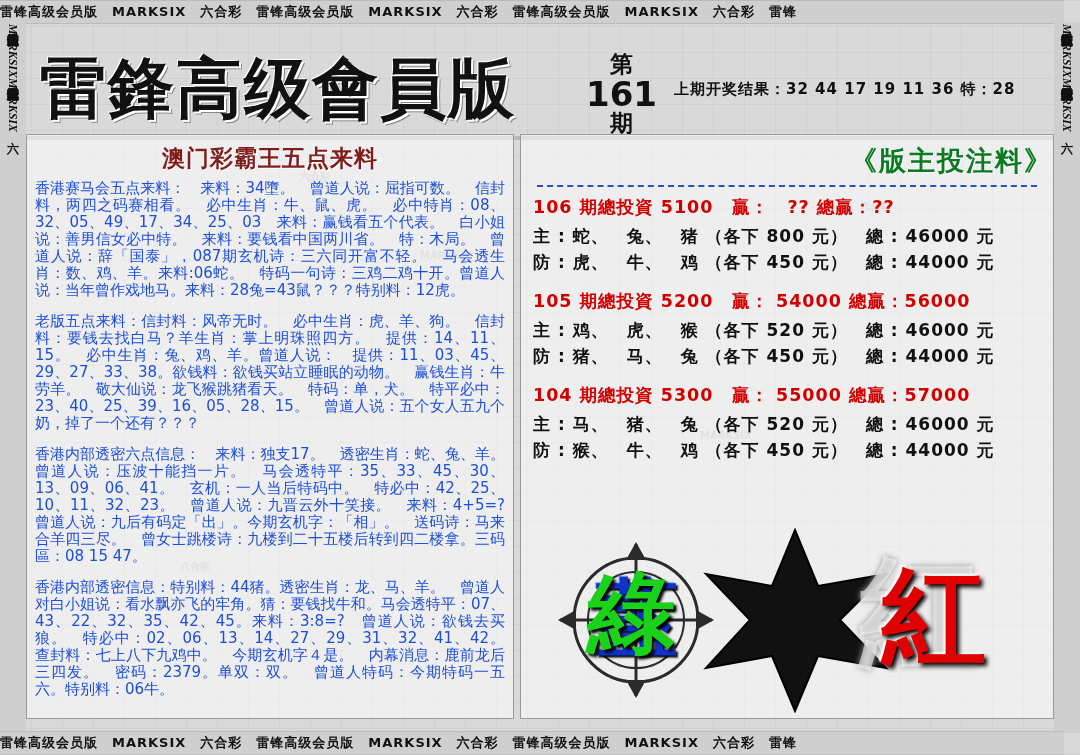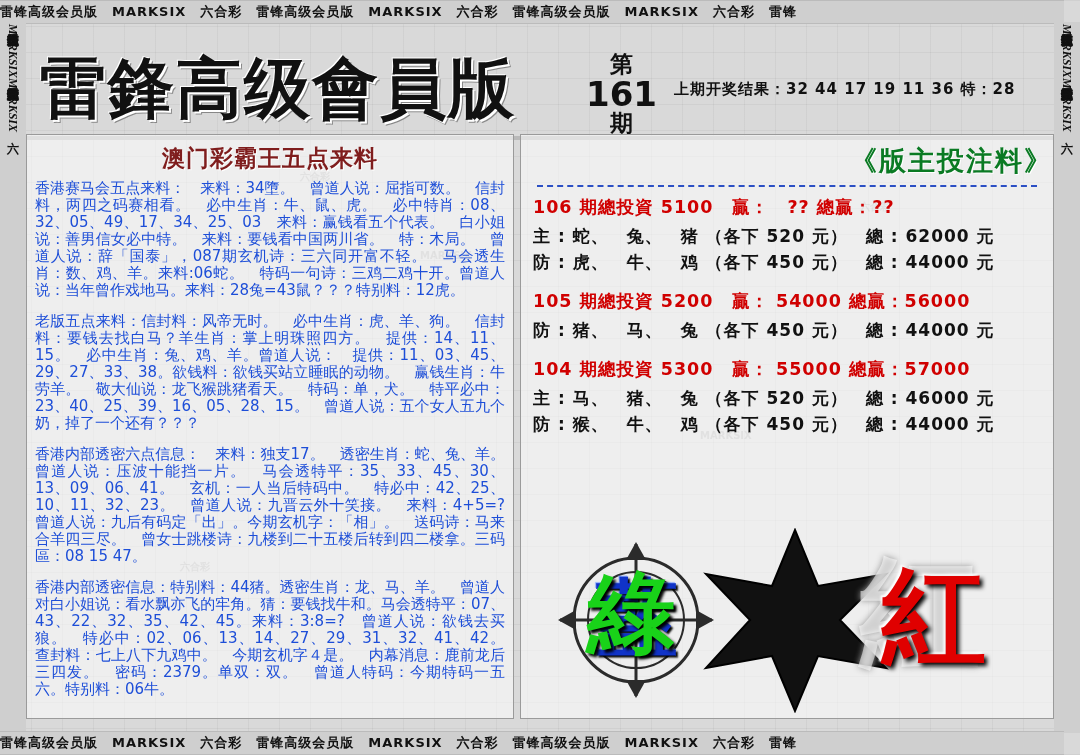--- a/index.html
+++ b/index.html
@@ -219,26 +219,27 @@
     <p>香港内部透密信息：特别料：44猪。透密生肖：龙、马、羊。　曾道人对白小姐说：看水飘亦飞的牢角。猜：要钱找牛和。马会透特平：07、43、22、32、35、42、45。来料：3:8=?　曾道人说：欲钱去买狼。　特必中：02、06、13、14、27、29、31、32、41、42。　查封料：七上八下九鸡中。　今期玄机字４是。　内幕消息：鹿前龙后三四发。　密码：2379。单双：双。　曾道人特码：今期特码一五六。特别料：06牛。</p>
   </div>
 </div>
 
 <div class="panel panel-right">
   <div class="right-title">《版主投注料》</div>
   <div class="dashline"></div>
 
   <div class="blk">
     <div class="hl">106 期總投資 5100　贏：　?? 總贏：??</div>
-    <div class="ln">主 : 蛇、　兔、　猪 （各下 520 元）　總 : 62000 元</div>
+    <div class="ln">主 : 蛇、　兔、　猪 （各下 800 元）　總 : 46000 元</div>
     <div class="ln">防 : 虎、　牛、　鸡 （各下 450 元）　總 : 44000 元</div>
   </div>
 
   <div class="blk">
     <div class="hl">105 期總投資 5200　贏： 54000 總贏：56000</div>
+    <div class="ln">主 : 鸡、　虎、　猴 （各下 520 元）　總 : 46000 元</div>
     <div class="ln">防 : 猪、　马、　兔 （各下 450 元）　總 : 44000 元</div>
   </div>
 
   <div class="blk">
     <div class="hl">104 期總投資 5300　贏： 55000 總贏：57000</div>
     <div class="ln">主 : 马、　猪、　兔 （各下 520 元）　總 : 46000 元</div>
     <div class="ln">防 : 猴、　牛、　鸡 （各下 450 元）　總 : 44000 元</div>
   </div>
 </div>
 

